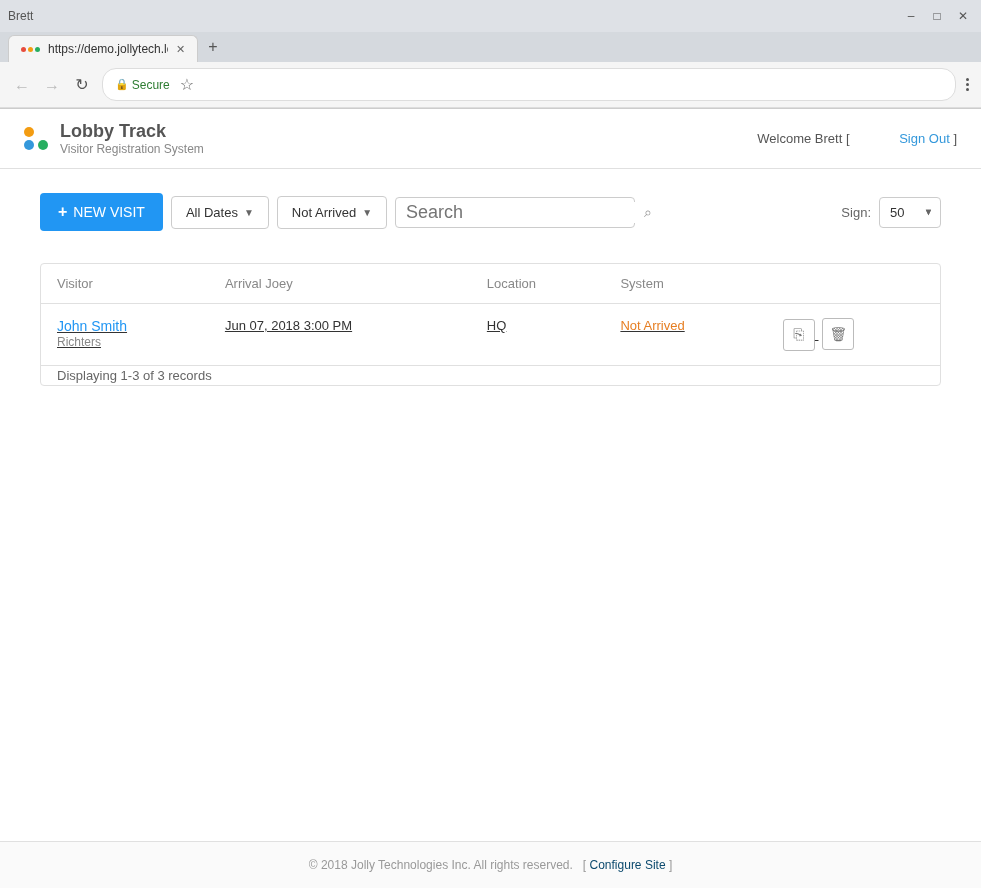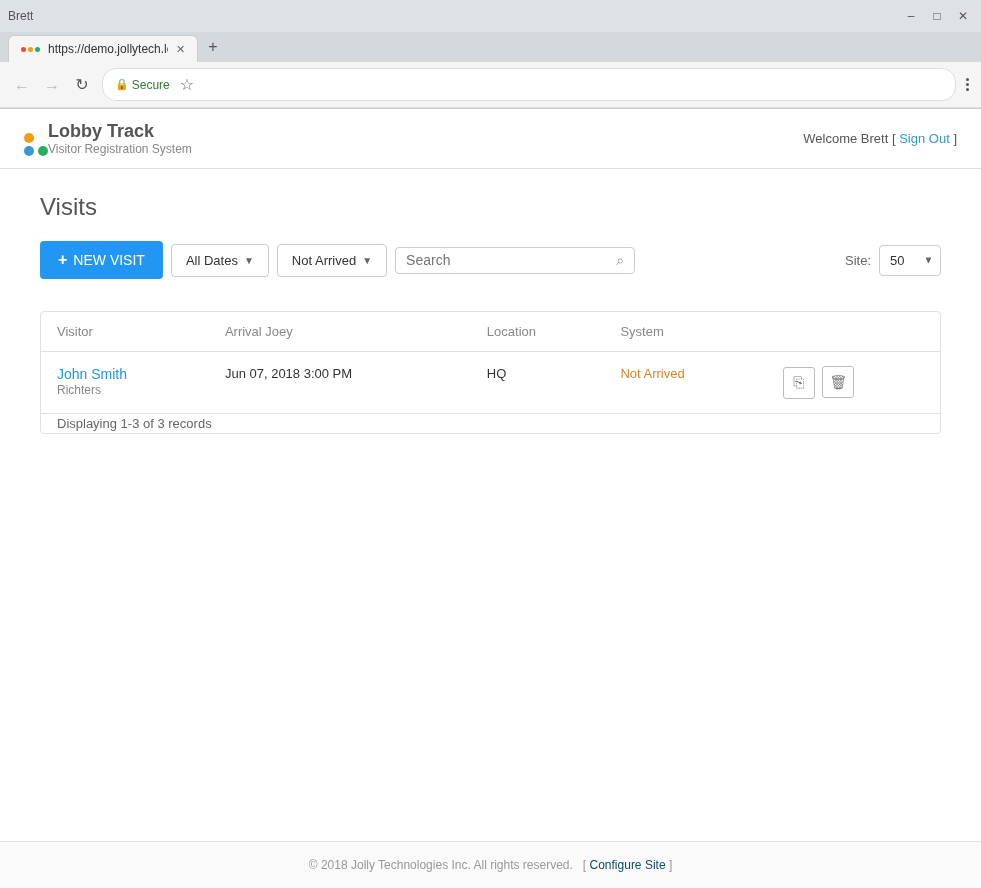--- a/index.html
+++ b/index.html
@@ -32,56 +32,56 @@
     .address-actions { display: flex; gap: 4px; align-items: center; }
     .star-btn, .menu-btn { background: none; border: none; cursor: pointer; color: #666; font-size: 16px; padding: 2px 4px; }
     .menu-dots { display: flex; flex-direction: column; gap: 2px; padding: 4px; cursor: pointer; }
     .menu-dot { width: 3px; height: 3px; border-radius: 50%; background: #555; }
 
     
     .app-content { flex: 1; background: #fff; display: flex; flex-direction: column; }
 
     
     .app-header { background: #fff; border-bottom: 1px solid #e0e0e0; padding: 12px 24px; display: flex; align-items: center; justify-content: space-between; }
-    .app-logo { display: flex; align-items: flex-end; }
+    .app-logo { display: flex; align-items: center; gap: 12px; }
     .logo-dots { display: flex; flex-direction: column; gap: 3px; }
     .logo-row { display: flex; gap: 4px; }
     .logo-dot { width: 10px; height: 10px; border-radius: 50%; }
     .logo-orange { background: #f39c12; }
     .logo-blue { background: #3498db; }
     .logo-green { background: #27ae60; }
     .logo-text { }
     .logo-title { font-size: 18px; font-weight: bold; color: #555; }
     .logo-subtitle { font-size: 12px; color: #888; }
     .app-user { font-size: 13px; color: #555; }
-    .app-user a { color: #3498db; text-decoration: none; }
+    .app-user a { color: #3498db; text-decoration: none; margin-left: 46px; }
 
     
     .main-content { padding: 24px 40px; flex: 1; }
     .page-title { font-size: 24px; font-weight: 300; color: #555; margin-bottom: 20px; }
 
     
     .toolbar { display: flex; align-items: center; gap: 8px; margin-bottom: 16px; }
     .btn-new-visit { background: #2196f3; color: #fff; border: none; border-radius: 4px; padding: 10px 18px; font-size: 14px; cursor: pointer; display: flex; align-items: center; gap: 6px; font-weight: 500; }
     .btn-new-visit .plus { font-size: 16px; font-weight: bold; }
     .dropdown-btn { background: #fff; border: 1px solid #ccc; border-radius: 4px; padding: 8px 14px; font-size: 13px; cursor: pointer; display: flex; align-items: center; gap: 6px; color: #333; }
     .chevron { font-size: 10px; color: #666; }
     .search-box { display: flex; align-items: center; background: #fff; border: 1px solid #ccc; border-radius: 4px; padding: 4px 10px; gap: 6px; width: 240px; }
-    .search-input { border: none; outline: none; font-size: 14px; flex: 1; color: #333; }
+    .search-input { border: none; outline: none; font-size: 18px; flex: 1; color: #333; }
     .search-icon { color: #999; font-size: 14px; }
     .show-label { margin-left: auto; font-size: 13px; color: #666; }
     .show-select { border: 1px solid #ccc; border-radius: 4px; padding: 7px 28px 7px 10px; font-size: 13px; color: #333; background: #fff; cursor: pointer; appearance: none; -webkit-appearance: none; }
     .show-select-wrapper { position: relative; display: flex; align-items: center; }
     .show-select-wrapper::after { content: '▼'; position: absolute; right: 8px; font-size: 9px; color: #666; pointer-events: none; }
 
     
     .table-container { background: #fff; border: 1px solid #e0e0e0; border-radius: 4px; margin-top: 32px; }
     .table { width: 100%; border-collapse: collapse; }
     .table th { padding: 12px 16px; text-align: left; font-weight: normal; color: #888; font-size: 13px; border-bottom: 1px solid #e0e0e0; }
-    .table td { padding: 14px 16px; border-bottom: 1px solid #f0f0f0; font-size: 13px; vertical-align: top; }
+    .table td { padding: 14px 16px; border-bottom: 1px solid #f0f0f0; font-size: 13px; vertical-align: top; text-decoration: underline; }
     .table tr:last-child td { border-bottom: none; }
     .visitor-link { color: #2196f3; text-decoration: none; font-size: 14px; display: block; font-weight: 500; }
     .visitor-company { color: #888; font-size: 12px; }
     .status-not-arrived { color: #e67e22; font-weight: 500; }
     .action-btn { background: none; border: 1px solid #bbb; border-radius: 3px; width: 32px; height: 32px; cursor: pointer; display: inline-flex; align-items: center; justify-content: center; color: #777; font-size: 14px; margin-left: 4px; }
     .table-footer { padding: 2px 16px; font-size: 13px; color: #666; border-top: 1px solid #e0e0e0; }
 
     
     .page-footer { border-top: 1px solid #e0e0e0; padding: 16px; text-align: center; font-size: 12px; color: #999; margin-top: auto; background: #fafafa; }
     .page-footer a { color: #0c4a6e; text-decoration: none; }
@@ -157,21 +157,20 @@
       </div>
     </div>
     <div class="app-user">
       <span>Welcome Brett [</span>
       <a href="#">Sign Out</a>
       <span>]</span>
     </div>
   </div>
 
   <div class="main-content">
-    <h1 class="page-title">Visits</h1>
 
     <div class="toolbar">
       <button class="btn-new-visit">
         <span class="plus">+</span>
         <span>NEW VISIT</span>
       </button>
 
       <button class="dropdown-btn">
         <span>All Dates</span>
         <span class="chevron">▼</span>
@@ -180,21 +179,21 @@
       <button class="dropdown-btn">
         <span>Not Arrived</span>
         <span class="chevron">▼</span>
       </button>
 
       <div class="search-box">
         <input class="search-input" type="text" placeholder="Search" style="">
         <span class="search-icon">⌕</span>
       </div>
 
-      <span class="show-label">Site:</span>
+      <span class="show-label">Sign:</span>
       <div class="show-select-wrapper">
         <select class="show-select">
           <option>50</option>
           <option>25</option>
           <option>100</option>
         </select>
         <span class="chevron" style="position:absolute;right:8px;font-size:9px;pointer-events:none;">▼</span>
       </div>
     </div>
 

